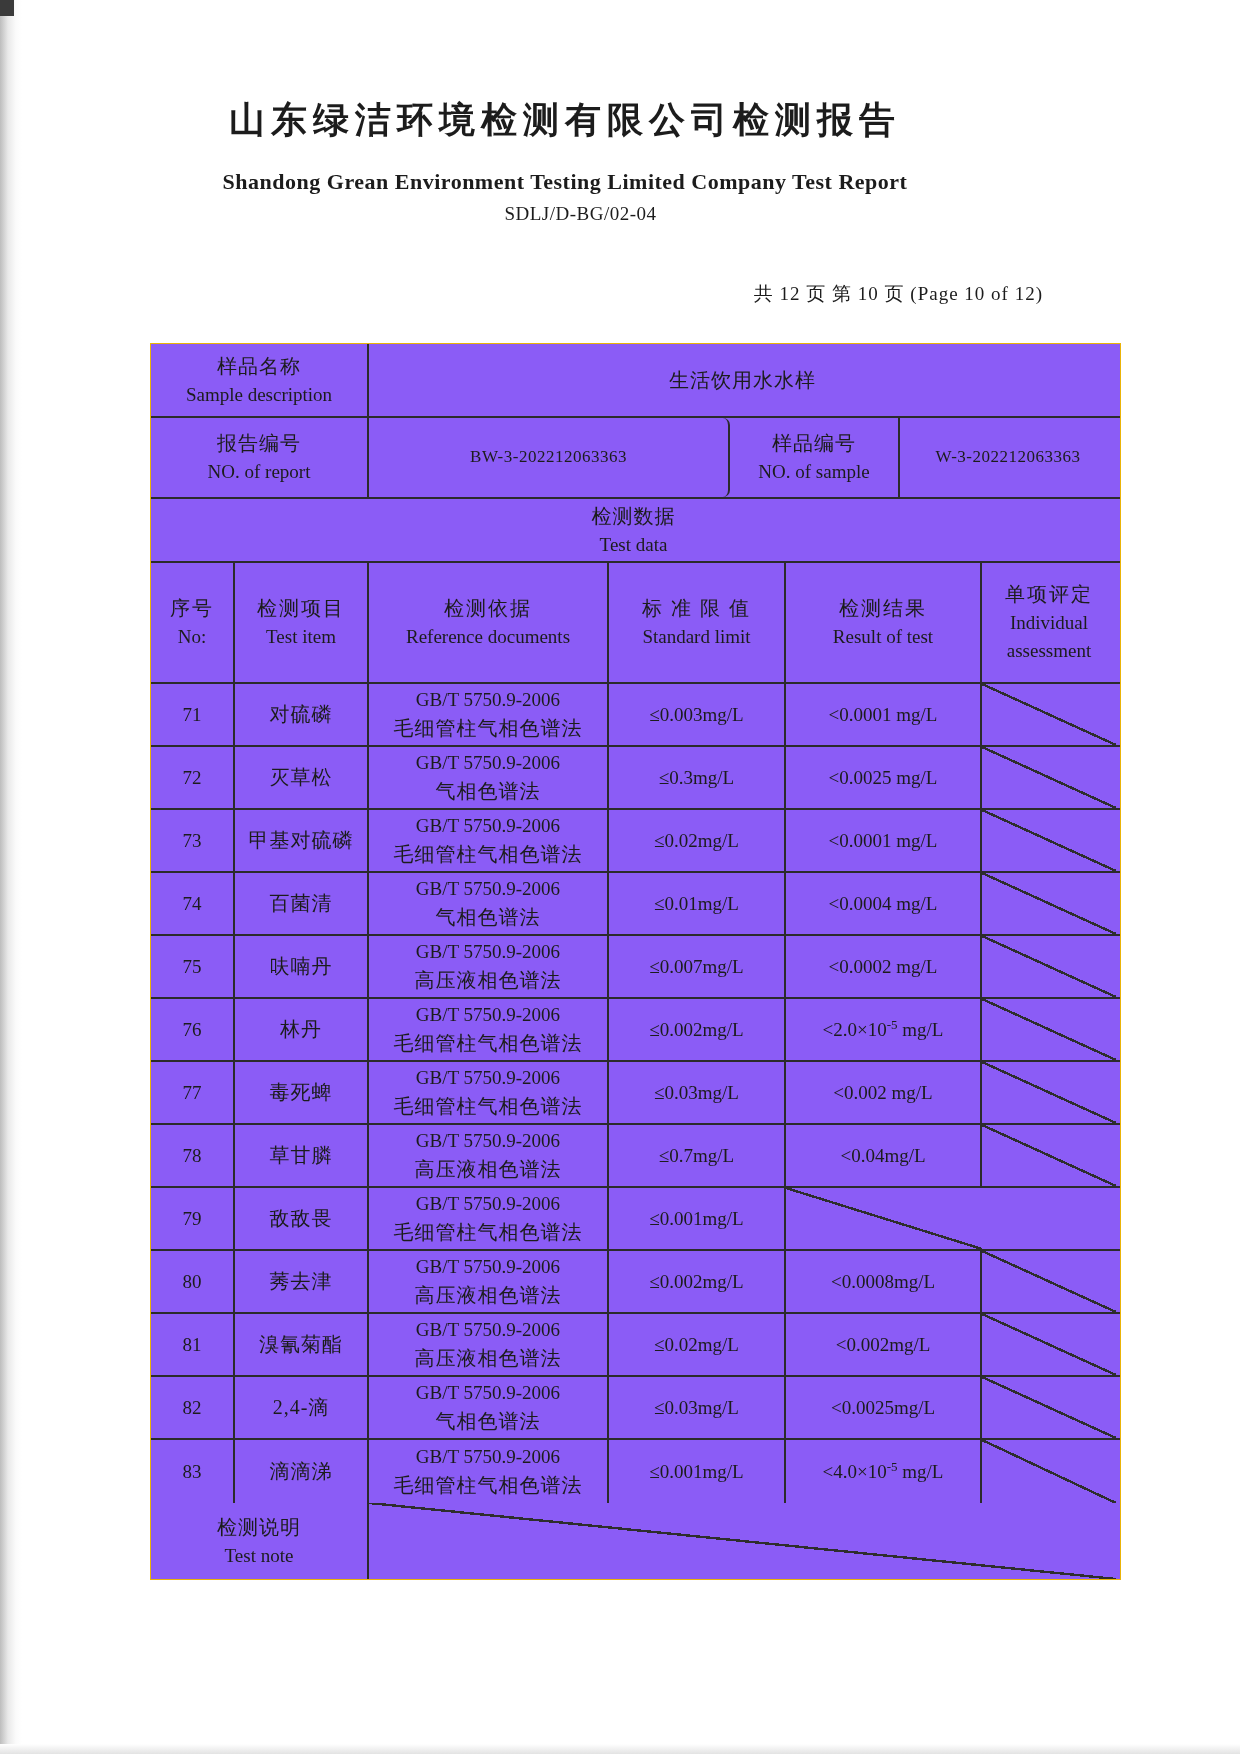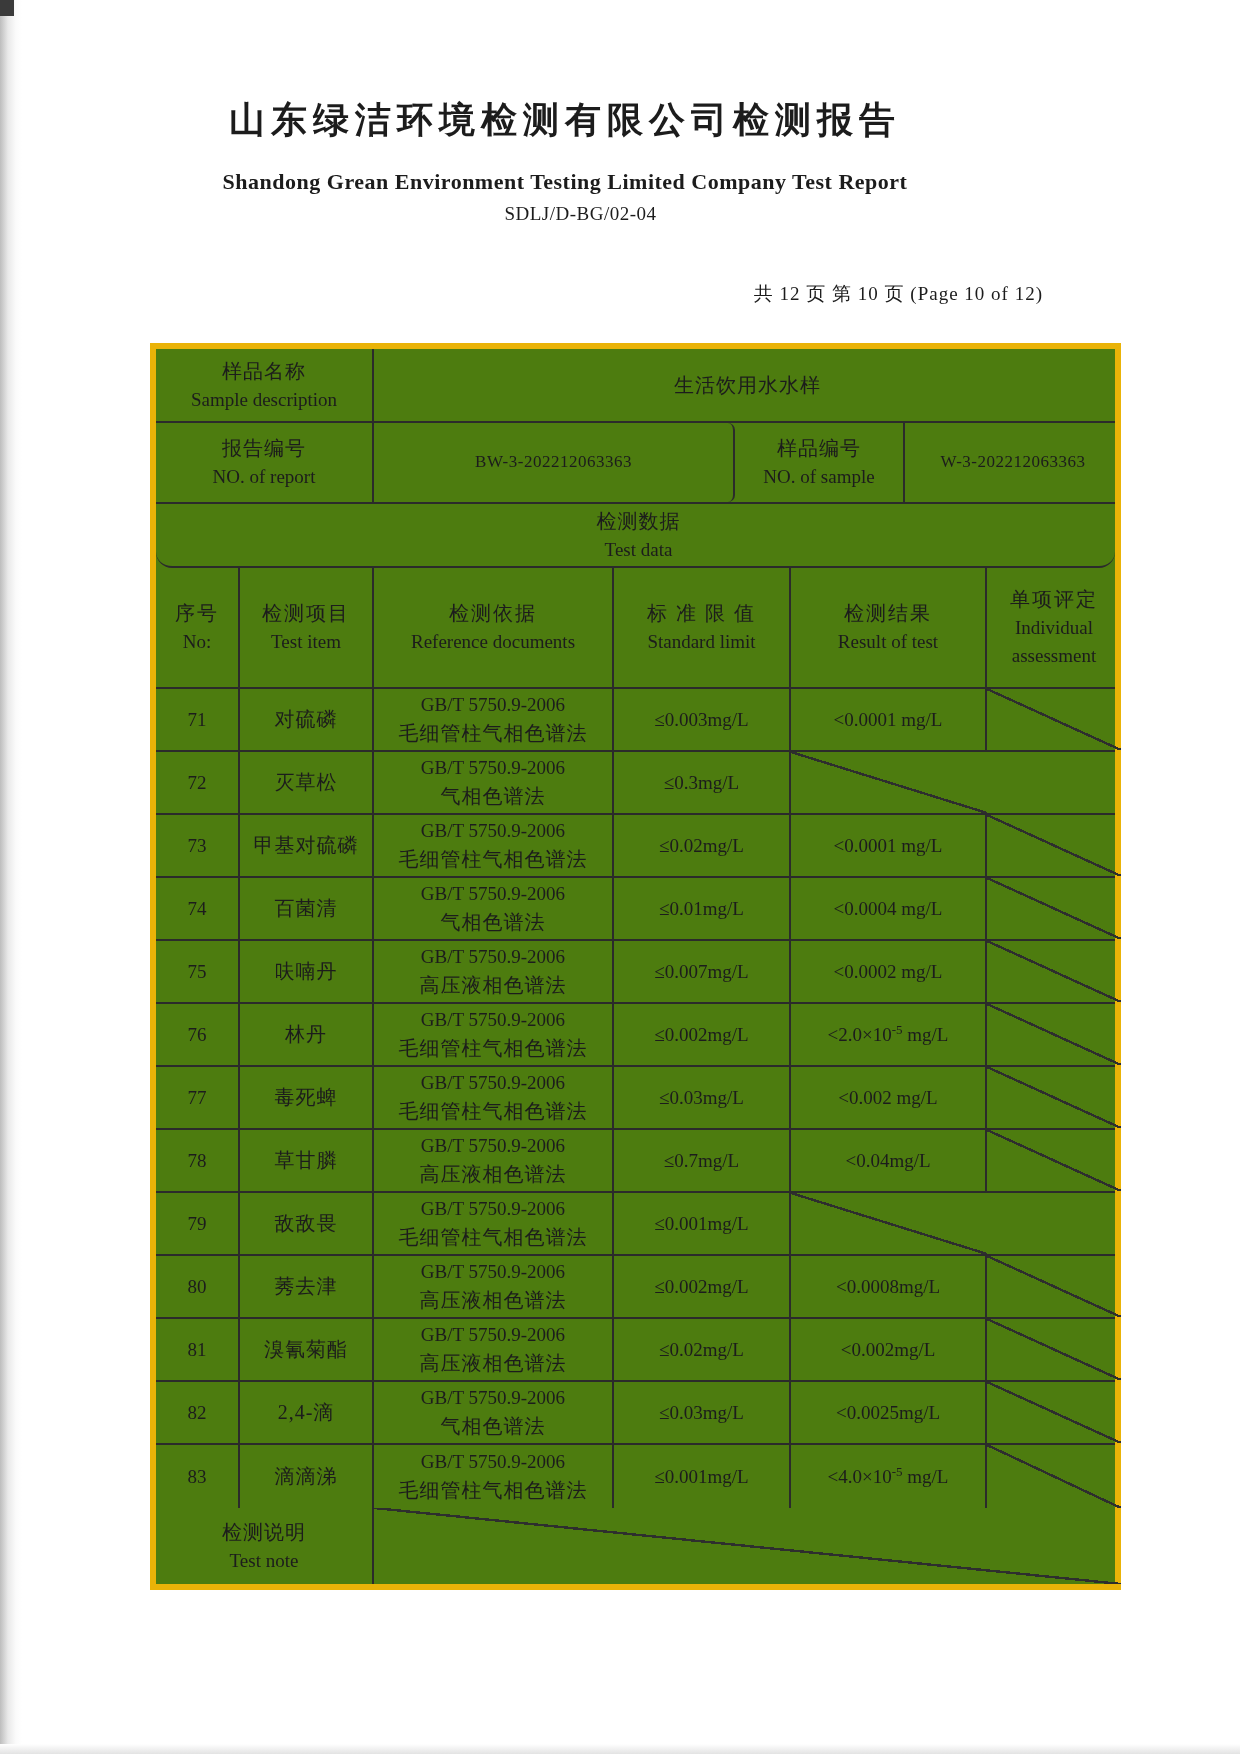--- a/index.html
+++ b/index.html
@@ -37,41 +37,41 @@
     font-size:19px;letter-spacing:0.5px;padding-left:31px;
   }
   .page-info{
     position:absolute;top:281px;right:197px;
     font-size:19px;letter-spacing:1px;
   }
   
   .tbl{
     position:absolute;left:150px;top:343px;
     width:971px;box-sizing:border-box;
-    border:6px solid #eab308;
-    background:#4d7c0f;
+    border:1px solid #eab308;
+    background:#8b5cf6;
   }
   .row{display:grid;box-sizing:border-box;border-bottom:2px solid #2b2b2b;}
   .row:last-child{border-bottom:none;}
   .cell{
     box-sizing:border-box;
     border-right:2px solid #2b2b2b;
     display:flex;flex-direction:column;justify-content:center;align-items:center;
     text-align:center;
     font-size:19px;line-height:1.45;
     padding:2px 4px;
     overflow:hidden;
   }
   .cell:last-child{border-right:none;}
   .zh{font-size:20px;letter-spacing:1px;}
   .en{font-size:19px;letter-spacing:0px;}
   
   .r-sample{grid-template-columns:218px 747px;height:74px;}
   .r-report{grid-template-columns:218px 361px 170px 216px;height:81px;}
-  .r-testdata{grid-template-columns:965px;height:64px;border-radius:16px;}
+  .r-testdata{grid-template-columns:965px;height:64px;}
   .r-header{grid-template-columns:84px 134px 240px 177px 196px 134px;height:121px;}
   .data-row{grid-template-columns:84px 134px 240px 177px 196px 134px;height:63px;}
   .r-note{grid-template-columns:218px 747px;height:76px;}
   .mono-num{font-size:17px;letter-spacing:0.5px;border-radius:7px;}
   sup{font-size:13px;line-height:0;}
   
   .diag{
     background-image:linear-gradient(to top right,
       rgba(0,0,0,0) calc(50% - 1.2px),
       #2e2e2e calc(50% - 1.2px),
@@ -170,20 +170,23 @@
   </div>
 
   <div class="row data-row">
     <div class="cell">72</div>
     <div class="cell zh">灭草松</div>
     <div class="cell">
       <div class="ref-line">GB/T 5750.9-2006</div>
       <div class="ref-line zh">气相色谱法</div>
     </div>
     <div class="cell">≤0.3mg/L</div>
+    <div class="cell">
+      <div><span>&lt;0.0025 mg/L</span><sup></sup><span></span></div>
+    </div>
     <div class="cell diag"></div>
   </div>
 
   <div class="row data-row">
     <div class="cell">73</div>
     <div class="cell zh">甲基对硫磷</div>
     <div class="cell">
       <div class="ref-line">GB/T 5750.9-2006</div>
       <div class="ref-line zh">毛细管柱气相色谱法</div>
     </div>

